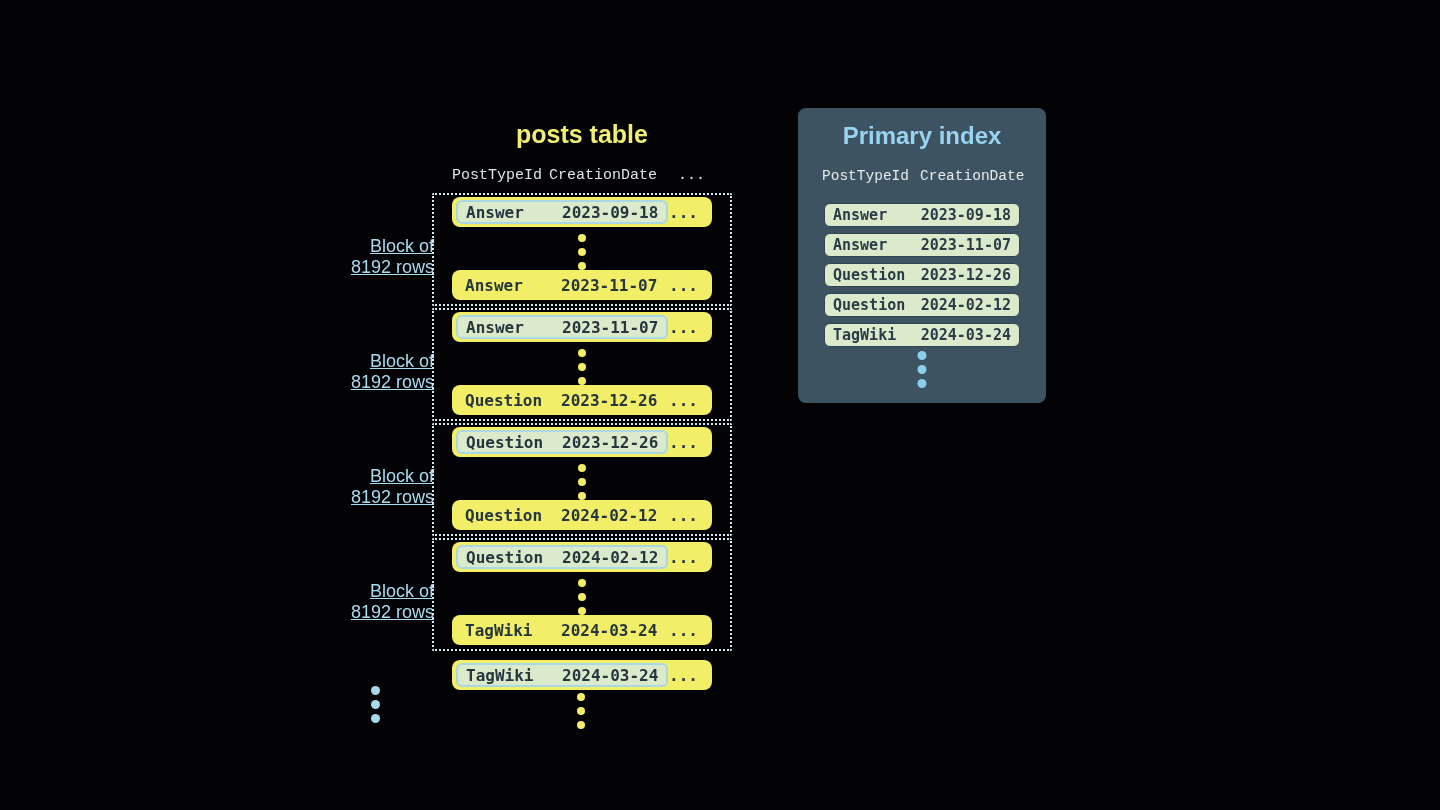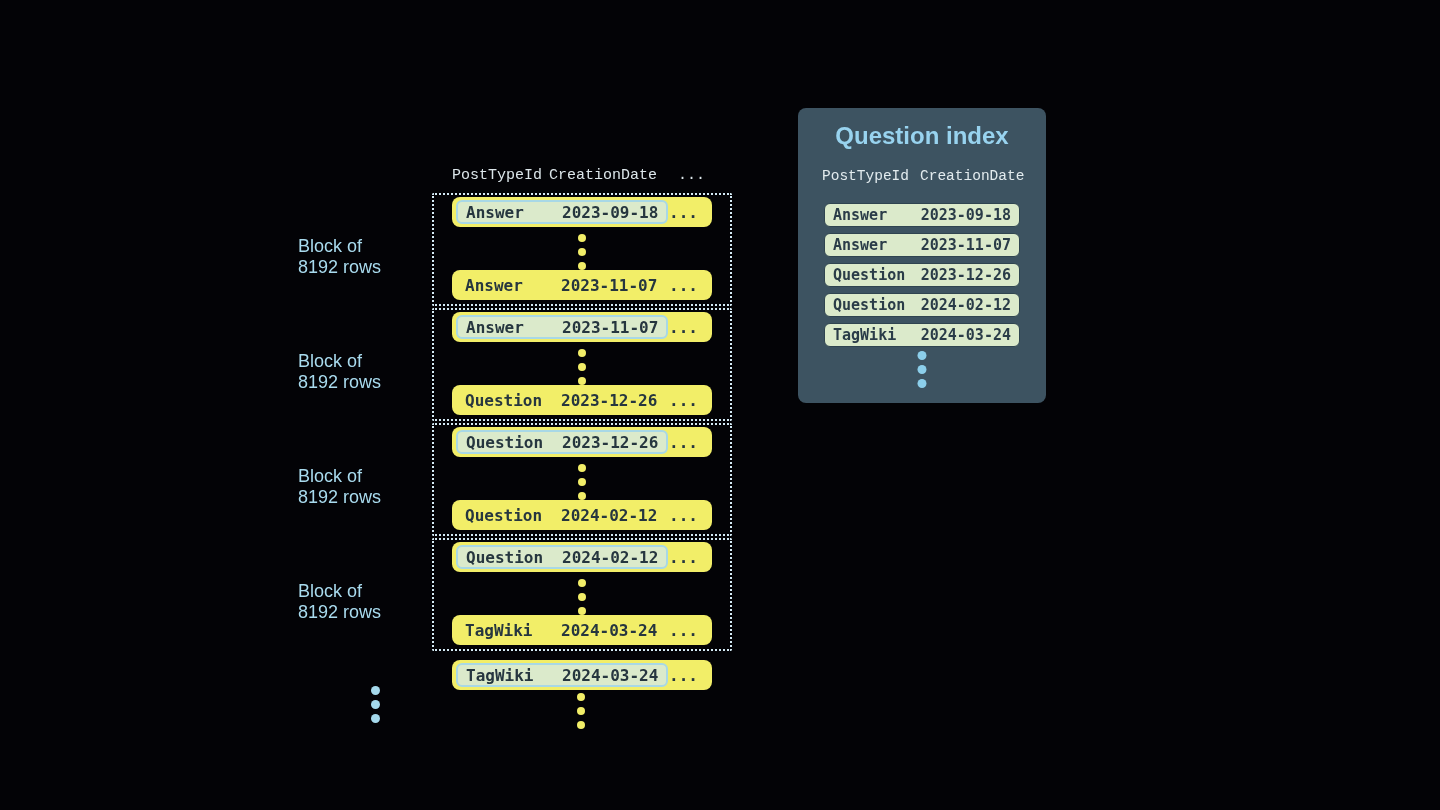--- a/index.html
+++ b/index.html
@@ -46,22 +46,22 @@
   }
   .cell-type { display:inline-block; width:96px; }
   .row .ellipsis { margin-left:auto; padding-right:14px; }
 
   .vdots { position:absolute; left:0; right:0; top:39px;
            display:flex; flex-direction:column; align-items:center; }
   .vdots .dot { width:8px; height:8px; border-radius:50%; background:#f2ee68; }
   .vdots .dot + .dot { margin-top:6px; }
 
   .block-label {
-    position:absolute; left:298px; width:120px; text-align:left;
-    color:#a9dbee; font-size:18px; line-height:21px; font-weight:500;
+    position:absolute; left:314px; width:120px; text-align:right;
+    color:#a9dbee; font-size:18px; line-height:21px; font-weight:500;text-decoration:underline;
   }
   .bl-0 { top:236px; } .bl-1 { top:351px; } .bl-2 { top:466px; } .bl-3 { top:581px; }
 
   .overflow-row { position:absolute; left:452px; top:660px; width:260px; }
 
   .left-dots { position:absolute; left:371px; top:686px;
                display:flex; flex-direction:column; align-items:center; }
   .left-dots .dot { width:9px; height:9px; border-radius:50%; background:#a5d9ec; }
   .left-dots .dot + .dot { margin-top:5px; }
 
@@ -99,20 +99,21 @@
   .panel-dots { position:absolute; left:50%; transform:translateX(-50%); top:243px;
                 display:flex; flex-direction:column; align-items:center; }
   .panel-dots .dot { width:9px; height:9px; border-radius:50%; background:#8ccfeb; }
   .panel-dots .dot + .dot { margin-top:5px; }
 </style>
 </head>
 <body>
 
 <div class="canvas">
 
+  <div class="posts-title">posts table</div>
 
   <div class="posts-headers mono">
     <span class="ph-col1">PostTypeId</span>
     <span class="ph-col2">CreationDate</span>
     <span class="ph-dots">...</span>
   </div>
 
   <div class="block-label bl-0">
     <div>Block of</div>
     <div>8192 rows</div>
@@ -207,21 +208,21 @@
       <span class="dot"></span>
       <span class="dot"></span>
     </div>
   <div class="bottom-dots">
       <span class="dot"></span>
       <span class="dot"></span>
       <span class="dot"></span>
     </div>
 
   <div class="panel">
-    <div class="panel-title">Question index</div>
+    <div class="panel-title">Primary index</div>
     <div class="panel-headers mono">
       <span class="pi-col1">PostTypeId</span>
       <span class="pi-col2">CreationDate</span>
     </div>
     <div class="pi-rows">
       <div class="pi-row">
         <span class="pi-type">Answer</span>
         <span class="pi-date">2023-09-18</span>
       </div>
       <div class="pi-row">

